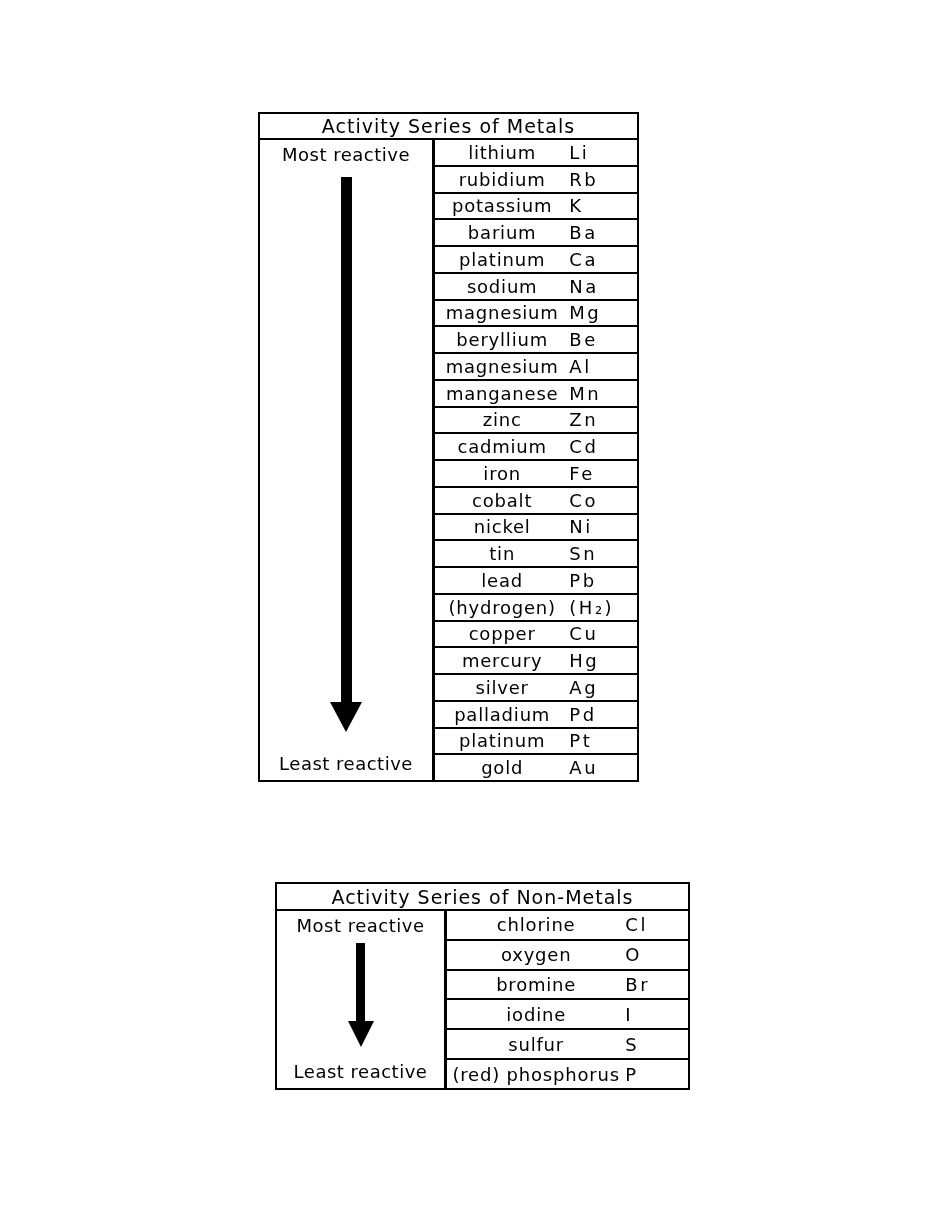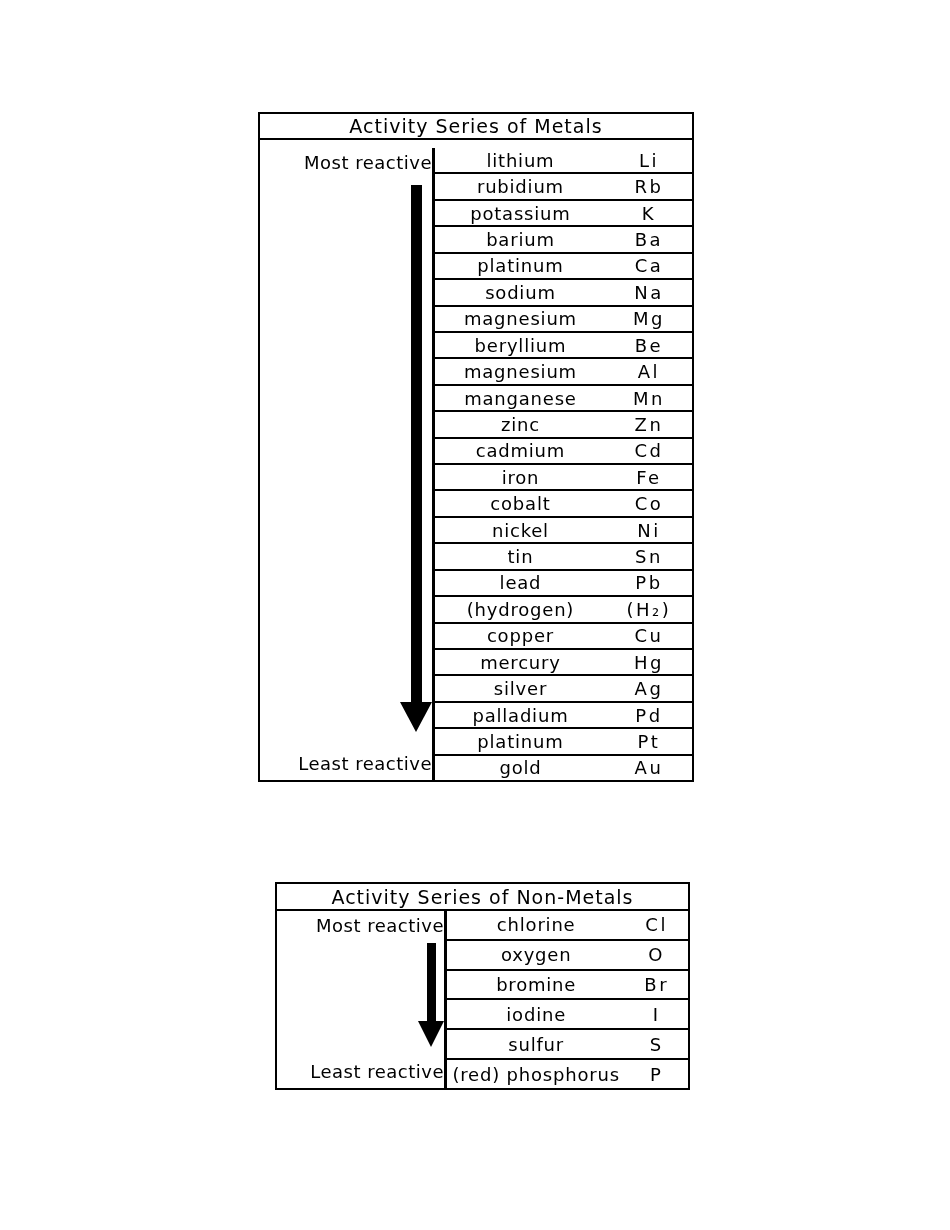--- a/index.html
+++ b/index.html
@@ -20,23 +20,22 @@
     position: absolute;
     box-sizing: border-box;
     border: 2px solid #000000;
     background: #ffffff;
     display: flex;
     flex-direction: column;
   }
   .acttable.metals {
     left: 258px;
     top: 112px;
-    width: 436px;
+    width: 381px;
     height: 670px;
-    gap: 8px;
   }
   .acttable.nonmetals {
     left: 275px;
     top: 882px;
     width: 415px;
     height: 208px;
   }
   .ttitle {
     box-sizing: border-box;
     border-bottom: 2px solid #000000;
@@ -53,21 +52,21 @@
     flex: 1;
     display: flex;
     flex-direction: row;
     min-height: 0;
   }
   .reactive-col {
     box-sizing: border-box;
     border-right: 3px solid #000000;
     display: flex;
     flex-direction: column;
-    align-items: flex-end;
+    align-items: center;
     padding-top: 3px;
     padding-bottom: 4px;
   }
   .metals .reactive-col { width: 175px; }
   .nonmetals .reactive-col { width: 170px; }
   .reactive-label {
     font-size: 18px;
     letter-spacing: 0.5px;
     white-space: nowrap;
     line-height: 24px;
@@ -119,21 +118,20 @@
   .row:last-child { border-bottom: none; }
   .ename {
     display: block;
     text-align: center;
     font-size: 18px;
     letter-spacing: 0.8px;
     white-space: nowrap;
   }
   .esym {
     display: block;
-    text-align: center;
     font-size: 18px;
     letter-spacing: 2.5px;
     white-space: nowrap;
   }
   .metals .ename { width: 66.5%; }
   .metals .esym { width: 33.5%; }
   .nonmetals .ename { width: 74%; }
   .nonmetals .esym { width: 26%; }
 </style>
 </head>

